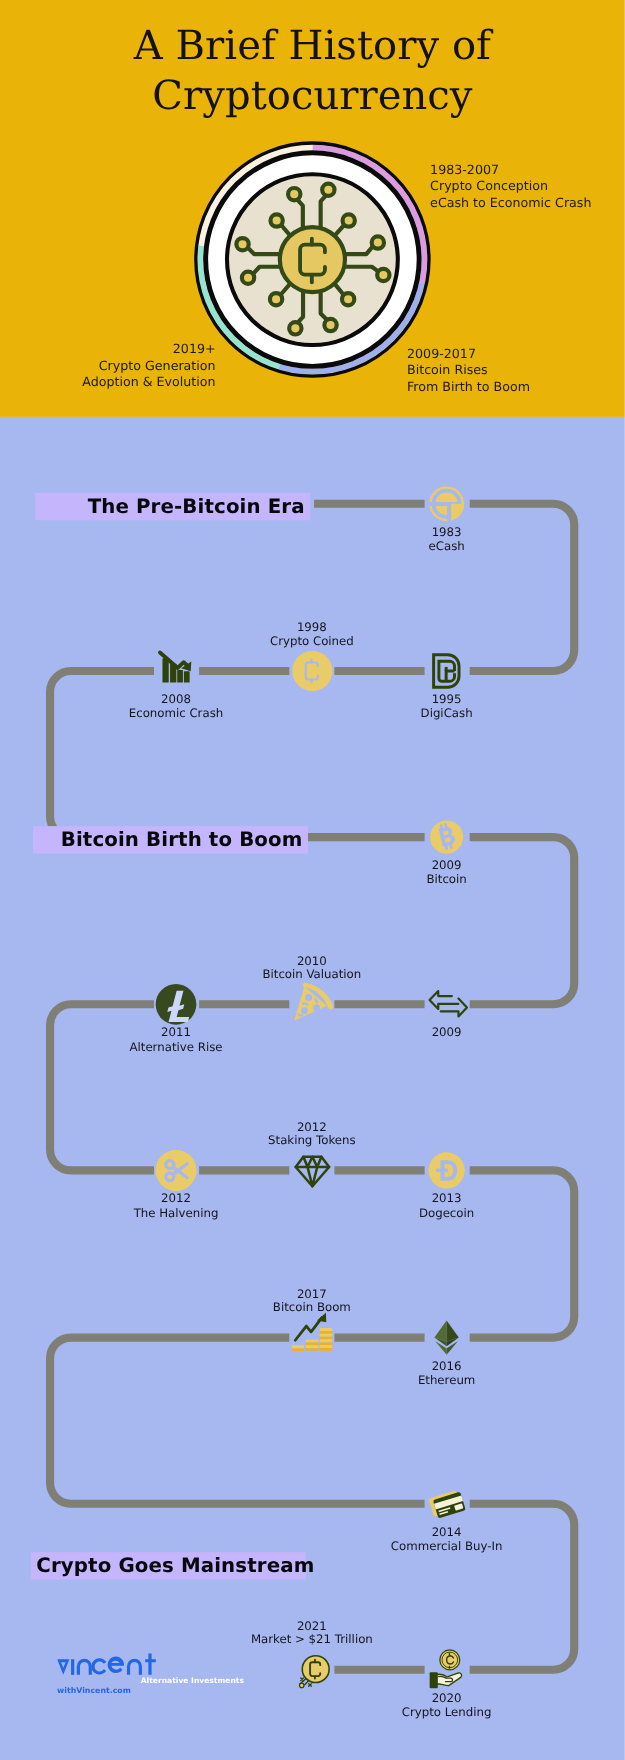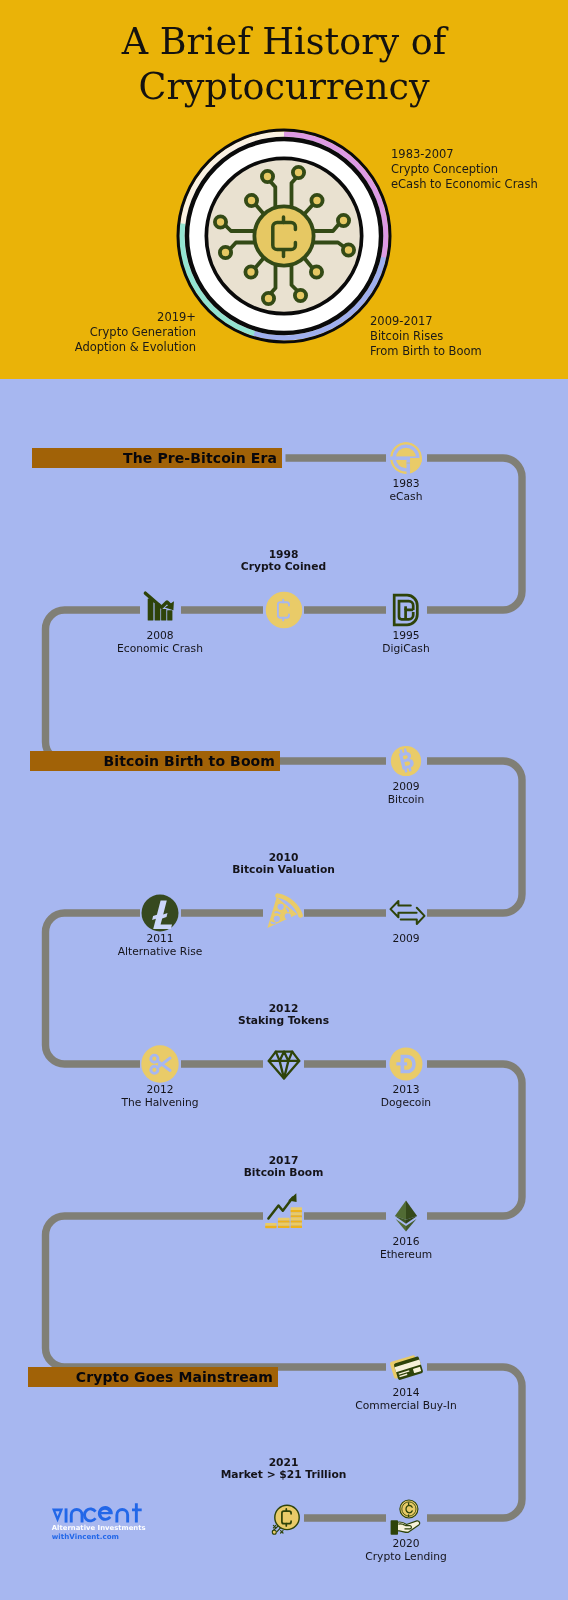--- a/index.html
+++ b/index.html
@@ -23,27 +23,27 @@
   
   .tl{position:absolute;left:0;top:379px;width:568px;height:1221px;background:#a7b7f0;overflow:hidden;}
   .tl-svg{position:absolute;left:0;top:0;}
   .node{position:absolute;width:0;height:0;}
   .node .ic{position:absolute;left:-19px;top:-19px;width:38px;height:38px;}
   .node .ic svg{width:38px;height:38px;display:block;overflow:visible;}
   .node .plate{position:absolute;left:-20.5px;top:-20.5px;width:41px;height:41px;background:#a7b7f0;}
   .lbl{position:absolute;left:-90px;width:180px;text-align:center;
        font-size:10.7px;line-height:12.6px;color:#15141a;white-space:pre;}
   .lbl.below{top:20px;}
-  .lbl.above{bottom:36px;font-weight:bold;}
-  .section-head{position:absolute;font-size:14px;font-weight:bold;color:#08070c;
-                white-space:pre;letter-spacing:.1px;background:#a16207;padding:2px 5px;}
+  .lbl.above{bottom:20px;}
+  .section-head{position:absolute;font-size:18px;font-weight:bold;color:#08070c;
+                white-space:pre;letter-spacing:.1px;background:#c4b5fd;padding:2px 5px;}
   .brand{position:absolute;left:51.8px;top:1123.3px;width:170px;}
   .brand-word{width:92px;height:21px;}
   .brand-tag{font-size:6.85px;font-weight:bold;color:#ffffff;letter-spacing:.02px;
-             margin-top:2.2px;line-height:7.4px;}
+             margin-top:2.2px;line-height:7.4px;text-align:right;}
   .brand-url{font-size:7.1px;font-weight:bold;color:#2267e8;letter-spacing:.02px;
              margin-top:-.4px;line-height:7.4px;}
 </style>
 </head>
 <body>
 
 <div id="page">
 
   <div class="hero">
     <div class="hero-title">
@@ -373,21 +373,21 @@
               <path d="M11.3 25.2c2.9-.7 5 0 7.3 1.4h4.2a1.6 1.6 0 0 1 0 3.2h-5.3" fill="none" stroke="#2e4309" stroke-width="1.2" stroke-linejoin="round"></path>
               <rect x="3.6" y="21.3" width="7.4" height="14.4" rx=".8" fill="#2e4309"></rect>
             </svg>
           </div>
           <div class="lbl below"><div>2020</div><div>Crypto Lending</div></div>
         </div>
       </div>
     <div id="tl-heads">
         <div class="section-head" style="left: 32px; width: 240px; text-align: right; top: 69px;">The Pre-Bitcoin Era</div>
         <div class="section-head" style="left: 30px; width: 240px; text-align: right; top: 372px;">Bitcoin Birth to Boom</div>
-        <div class="section-head" style="left: 28px; width: 240px; text-align: right; top: 988px;">Crypto Goes Mainstream</div>
+        <div class="section-head" style="left: 28px; width: 240px; text-align: right; top: 1032px;">Crypto Goes Mainstream</div>
       </div>
     <div class="brand">
       <div class="brand-word"><svg width="92" height="21" viewBox="0 0 92 21">
             <g fill="#2267e8">
               <path fill-rule="evenodd" d="M0 6.4h11.1L5.55 20.6Zm3.5 2.8 2.05 5.0 2.05-5.0Z"></path>
               <rect x="12.6" y="6.4" width="2.9" height="14.2"></rect>
               <path d="M17.8 20.6v-7.7a6.85 6.85 0 0 1 13.7 0v7.7h-2.9v-7.7a3.95 3.95 0 0 0-7.9 0v7.7Z"></path>
               <path d="M44.6 17.1a7.45 7.45 0 1 1 .05-8.3l-2.25 1.6a4.6 4.6 0 1 0 0 5.1Z"></path>
               <path d="M59.3 15.85 57.2 14.1a4.6 4.6 0 0 1-8.1-1.75h11.6a7.45 7.45 0 1 0-1.4 3.5ZM56.8 9.9h-7.7a4.6 4.6 0 0 1 7.7 0Z"></path>
               <path d="M63.4 20.6v-7.7a6.85 6.85 0 0 1 13.7 0v7.7h-2.9v-7.7a3.95 3.95 0 0 0-7.9 0v7.7Z"></path>

